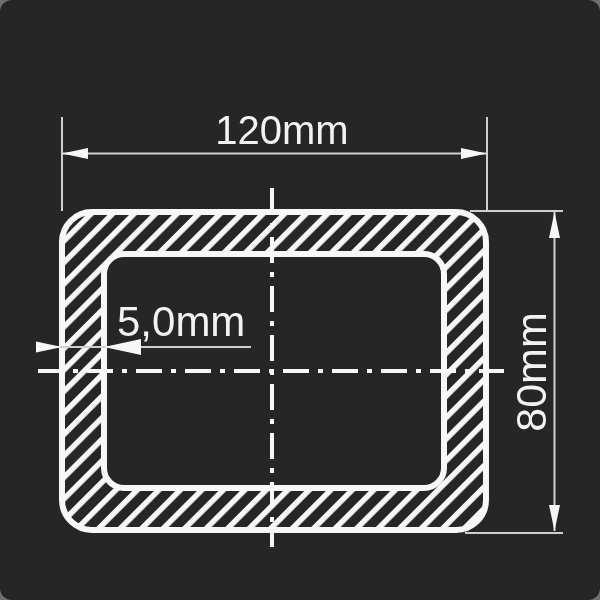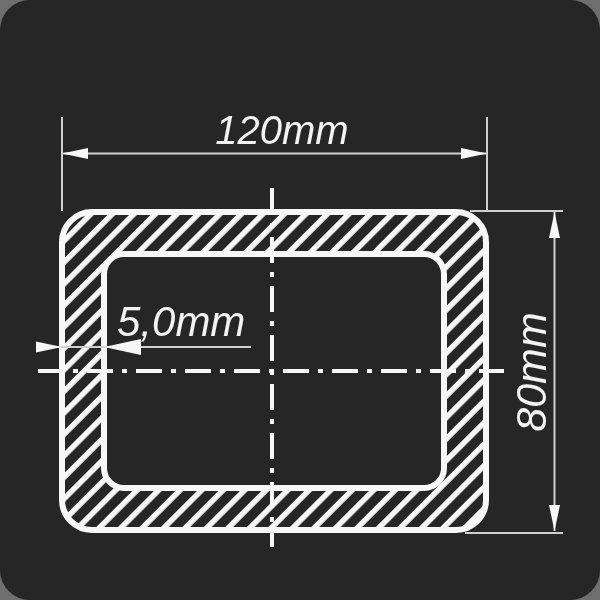--- a/index.html
+++ b/index.html
@@ -8,22 +8,21 @@
     width: 600px;
     height: 600px;
     background: var(--outer-bg, #6f6f6f);
     overflow: hidden;
     font-family: "Liberation Sans", sans-serif;
   }
   .panel {
     position: absolute;
     inset: 0;
     background: var(--panel-bg, #262626);
-    border-radius: 30px;
-    font-style: italic;
+    border-radius: 12px;
   }
   svg.drawing {
     position: absolute;
     inset: 0;
     width: 600px;
     height: 600px;
   }
   .hatch-rect   { fill: var(--line, #f7f7f7); }
   .hatch-fill   { fill: url(#hatch); stroke: none; }
   .inner-fill   { fill: var(--panel-bg, #262626); stroke: none; }

